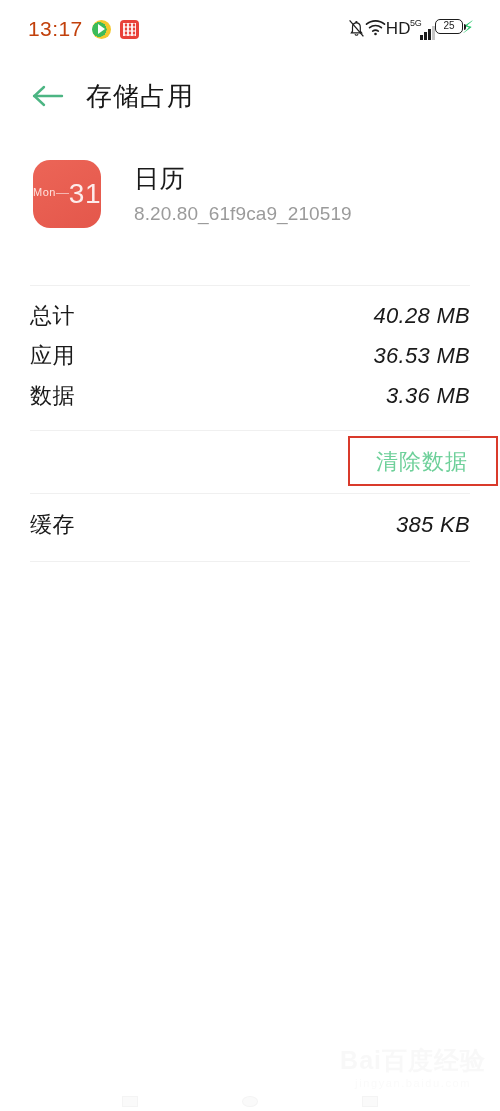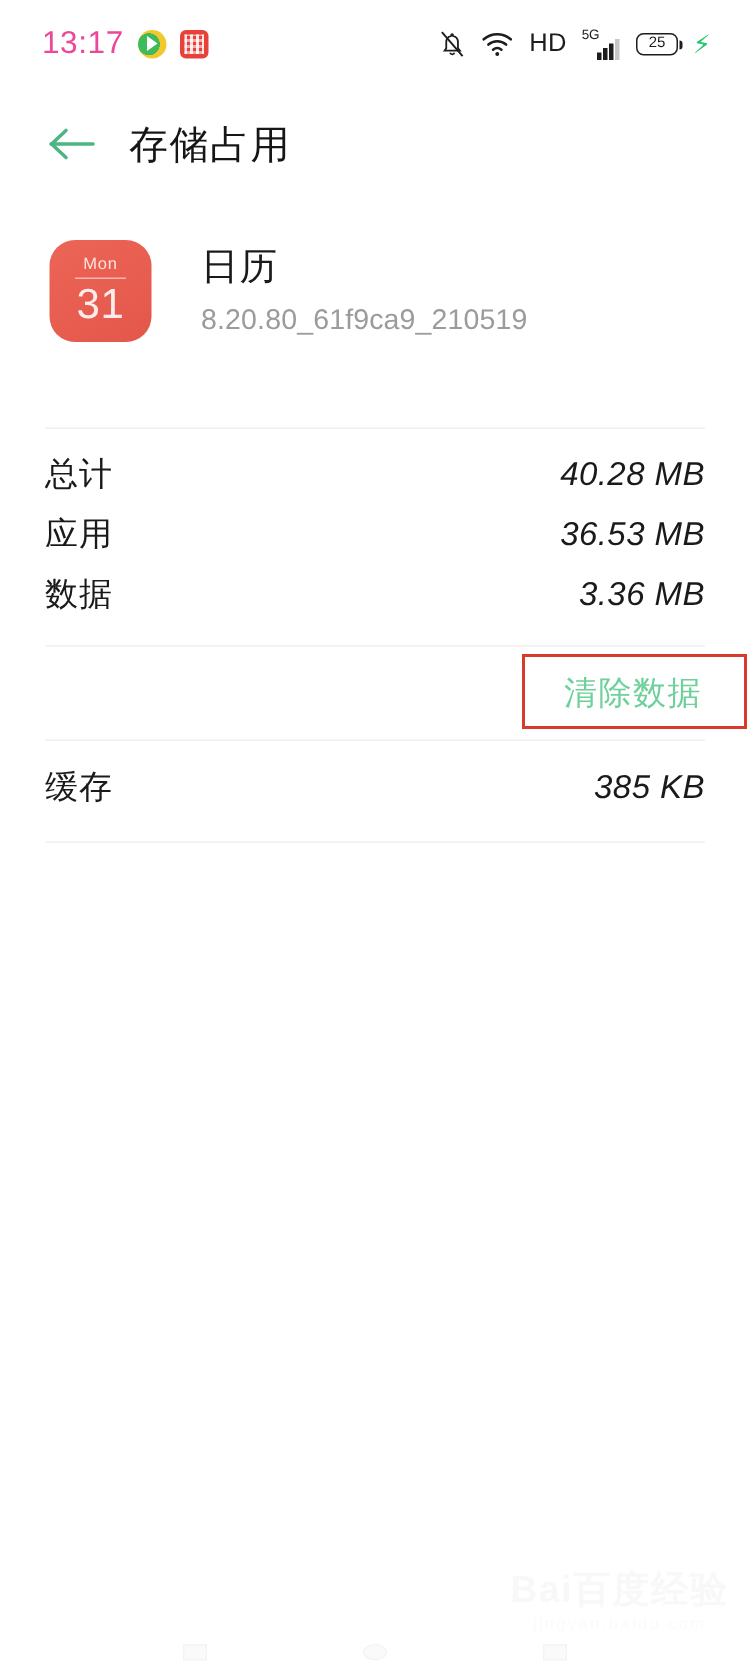--- a/index.html
+++ b/index.html
@@ -25,21 +25,21 @@
     top: 0; left: 0;
     width: 500px; height: 58px;
     display: flex;
     align-items: center;
     justify-content: space-between;
     padding: 0 26px 0 28px;
   }
   .sb-left { display: flex; align-items: center; gap: 9px; }
   .sb-time {
     font-size: 21px;
-    color: #ec4899;
+    color: #c2410c;
     letter-spacing: 0.4px;
     font-family: "Liberation Sans", sans-serif;
   }
   .sb-appicon {
     width: 19px; height: 19px;
     border-radius: 4px;
     display: inline-block;
     position: relative;
   }
   .icon-play {
@@ -61,21 +61,21 @@
   .icon-redapp::after {
     content: "";
     position: absolute;
     left: 3px; top: 3px;
     width: 13px; height: 13px;
     background:
       repeating-linear-gradient(90deg, rgba(255,255,255,.85) 0 2px, transparent 2px 4px),
       repeating-linear-gradient(0deg, rgba(255,255,255,.55) 0 2px, transparent 2px 4px);
   }
 
-  .sb-right { display: flex; align-items: center; gap: 11px; }
+  .sb-right { display: flex; align-items: flex-start; }
   .sb-ic { display: block; }
   .sb-hd {
     font-size: 17px;
     color: #1d1d1d;
     letter-spacing: 0.3px;
   }
   .sig-wrap { display: flex; align-items: flex-end; position: relative; padding-top: 7px; }
   .sig-5g {
     position: absolute;
     top: -1px; left: -1px;
@@ -137,21 +137,21 @@
     width: 500px;
     display: flex;
     align-items: flex-start;
     padding-left: 33px;
   }
   .cal-icon {
     width: 68px; height: 68px;
     border-radius: 17px;
     background: linear-gradient(150deg, #ec6557 0%, #e4574b 100%);
     display: flex;
-    flex-direction: column;
+    flex-direction: row;
     align-items: center;
     justify-content: center;
     flex: 0 0 auto;
     overflow: hidden;
   }
   .cal-mon {
     font-size: 11px;
     color: #ffe3de;
     letter-spacing: 0.5px;
     line-height: 1;

